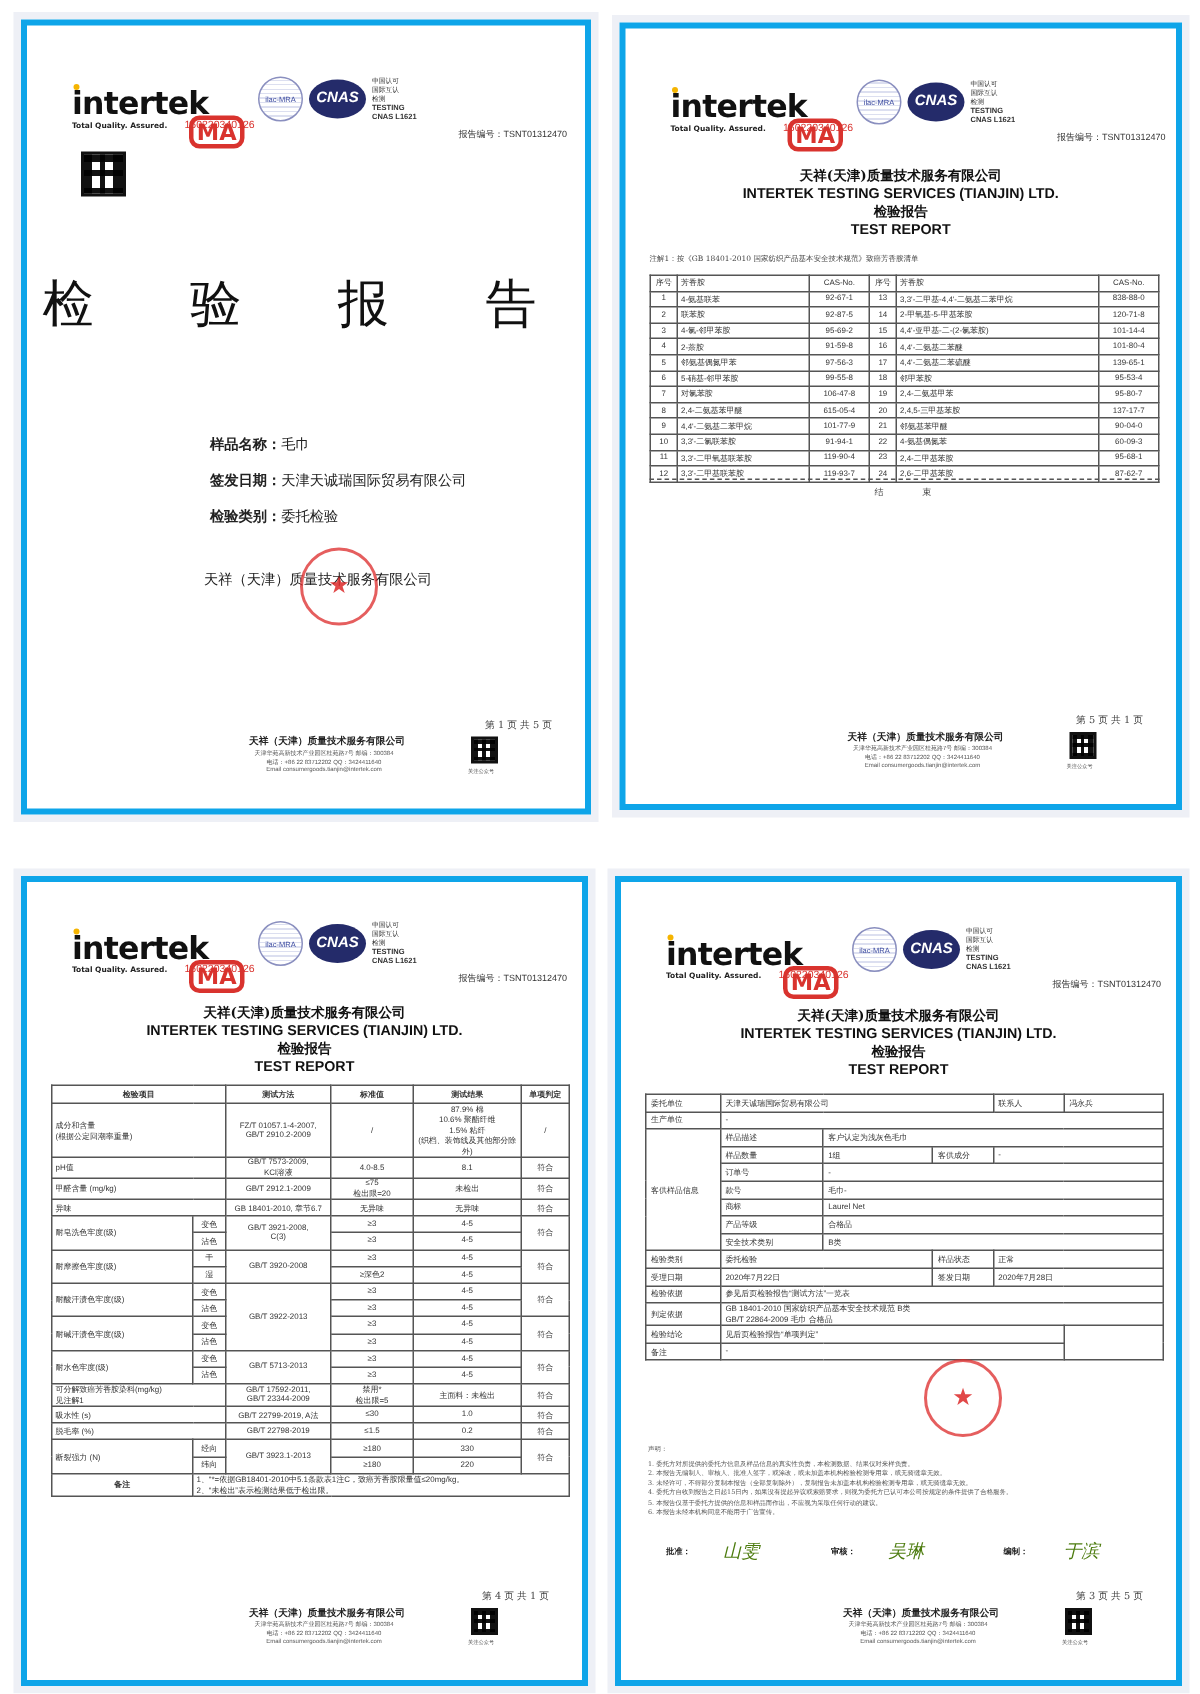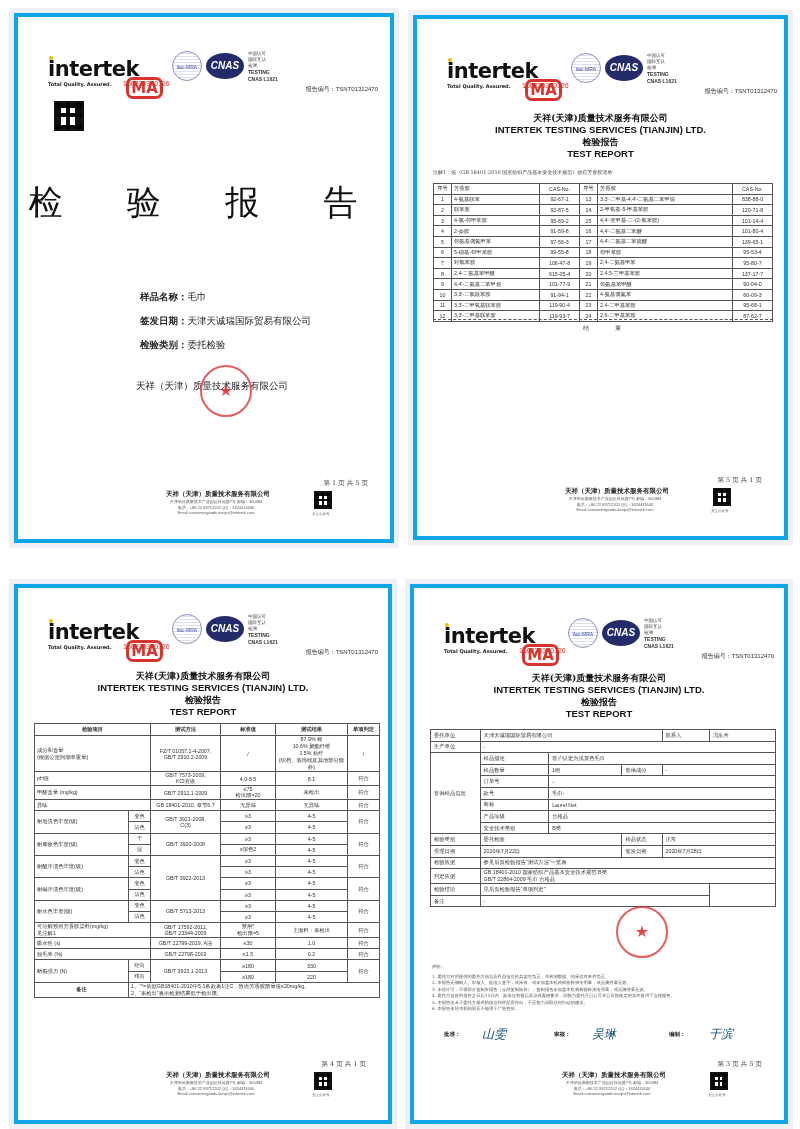--- a/index.html
+++ b/index.html
@@ -68,21 +68,21 @@
   .tbl3 td, .tbl3 th { padding: 0 2px; text-align: center; height: 11.2px; }
   .tbl3 th { font-weight: bold; height: 12px; }
   .tbl3 td.l { text-align: left; }
 
   .tbl4 { position: absolute; left: 16px; top: 141px; width: 346px; font-size: 5.3px; }
   .tbl4 td { padding: 0 3px; height: 11.6px; text-align: left; }
   .decl { position: absolute; left: 18px; top: 376px; font-size: 4.3px; line-height: 6.5px; color: #555; width: 340px; }
   .signs { position: absolute; left: 30px; top: 443px; width: 320px; font-size: 5.5px; }
   .signs span { position: absolute; }
   .signs .lbl { font-weight: bold; }
-  .signs .sig { font-size: 12px; font-style: italic; color: #0c4a6e; top: -5px; }
+  .signs .sig { font-size: 12px; font-style: italic; color: #4d7c0f; top: -5px; }
 </style>
 </head>
 <body>
 
 <div class="page" id="p1">
   <div class="header">
     <div class="logo-intertek"><span class="dot"></span><span>intertek</span></div>
     <div class="logo-tag">Total Quality. Assured.</div>
     <div class="logo-ma">MA</div>
     <div class="logo-ma-num">160220340126</div>

